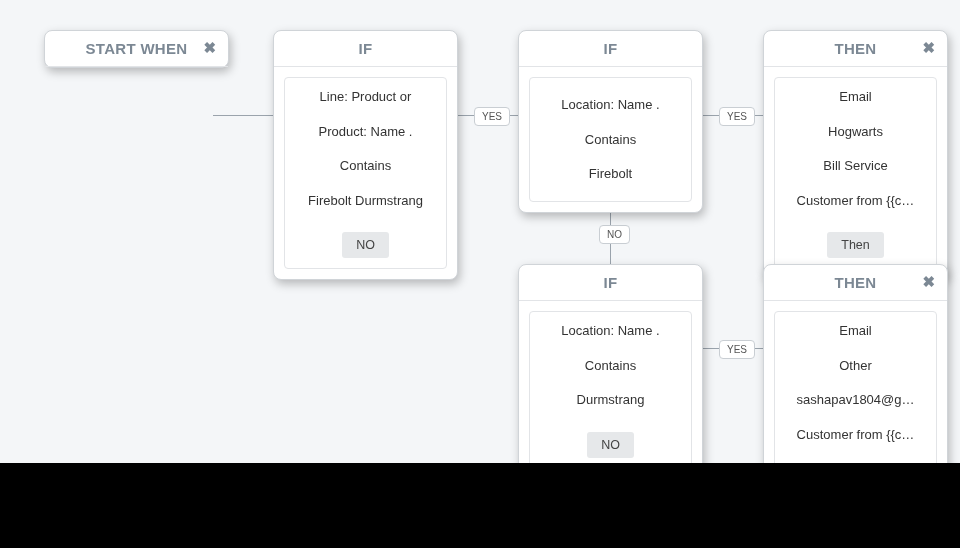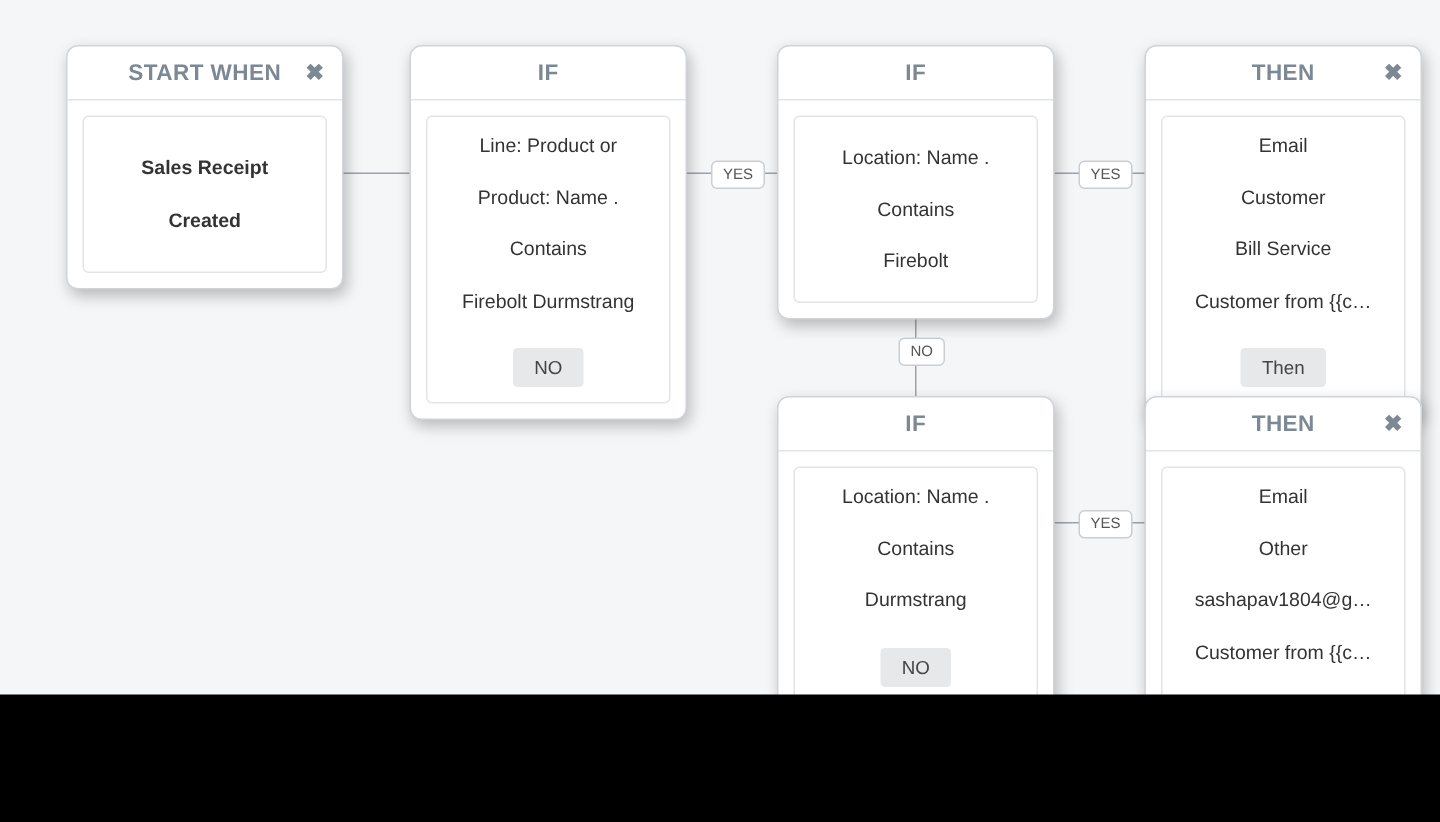--- a/index.html
+++ b/index.html
@@ -32,26 +32,20 @@
 <div class="badge" style="left:474px;top:107px;">YES</div>
 <div class="badge" style="left:719px;top:107px;">YES</div>
 <div class="badge" style="left:599px;top:225px;">NO</div>
 <div class="badge" style="left:719px;top:340px;">YES</div>
 
 <div class="node" style="left:44px;top:30px;">
   <div class="node-header">
     <span class="node-title">START WHEN</span>
     <span class="close-icon">✖</span>
   </div>
-  <div class="node-body">
-    <div class="inner">
-      <div class="line bold">Sales Receipt</div>
-      <div class="line bold">Created</div>
-    </div>
-  </div>
 </div>
 
 <div class="node" style="left:273px;top:30px;">
   <div class="node-header">
     <span class="node-title">IF</span>
   </div>
   <div class="node-body">
     <div class="inner tall">
       <div class="line">Line: Product or</div>
       <div class="line">Product: Name .</div>
@@ -76,21 +70,21 @@
 </div>
 
 <div class="node" style="left:763px;top:30px;">
   <div class="node-header">
     <span class="node-title">THEN</span>
     <span class="close-icon">✖</span>
   </div>
   <div class="node-body">
     <div class="inner tall">
       <div class="line">Email</div>
-      <div class="line">Customer</div>
+      <div class="line">Hogwarts</div>
       <div class="line">Bill Service</div>
       <div class="line">Customer from {{c…</div>
       <button class="btn">Then</button>
     </div>
   </div>
 </div>
 
 <div class="node" style="left:518px;top:264px;">
   <div class="node-header">
     <span class="node-title">IF</span>

